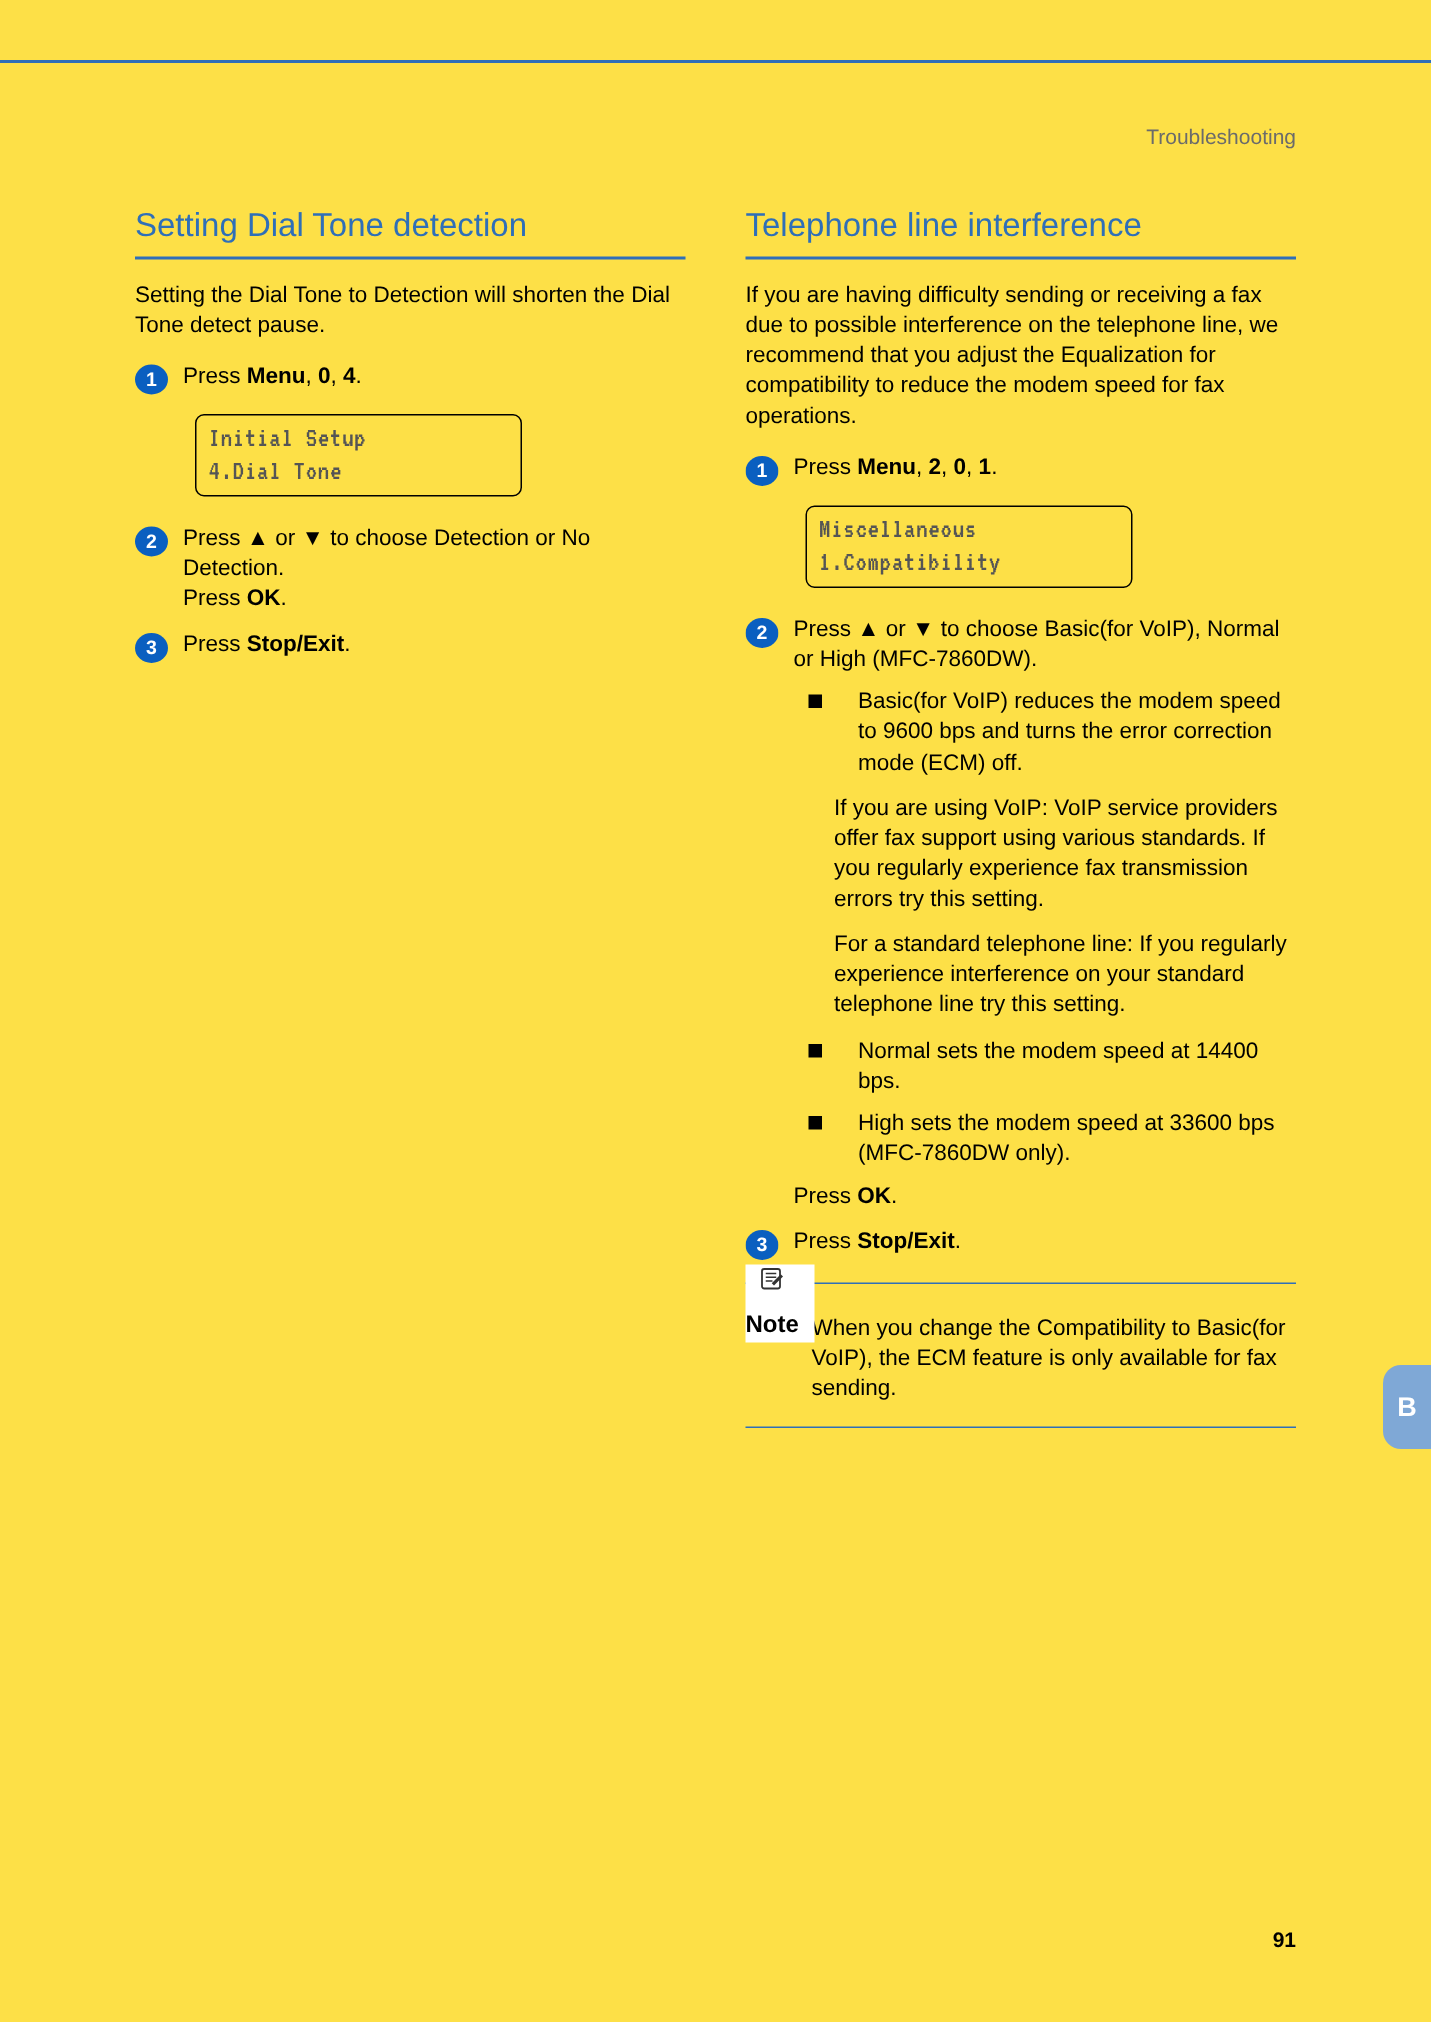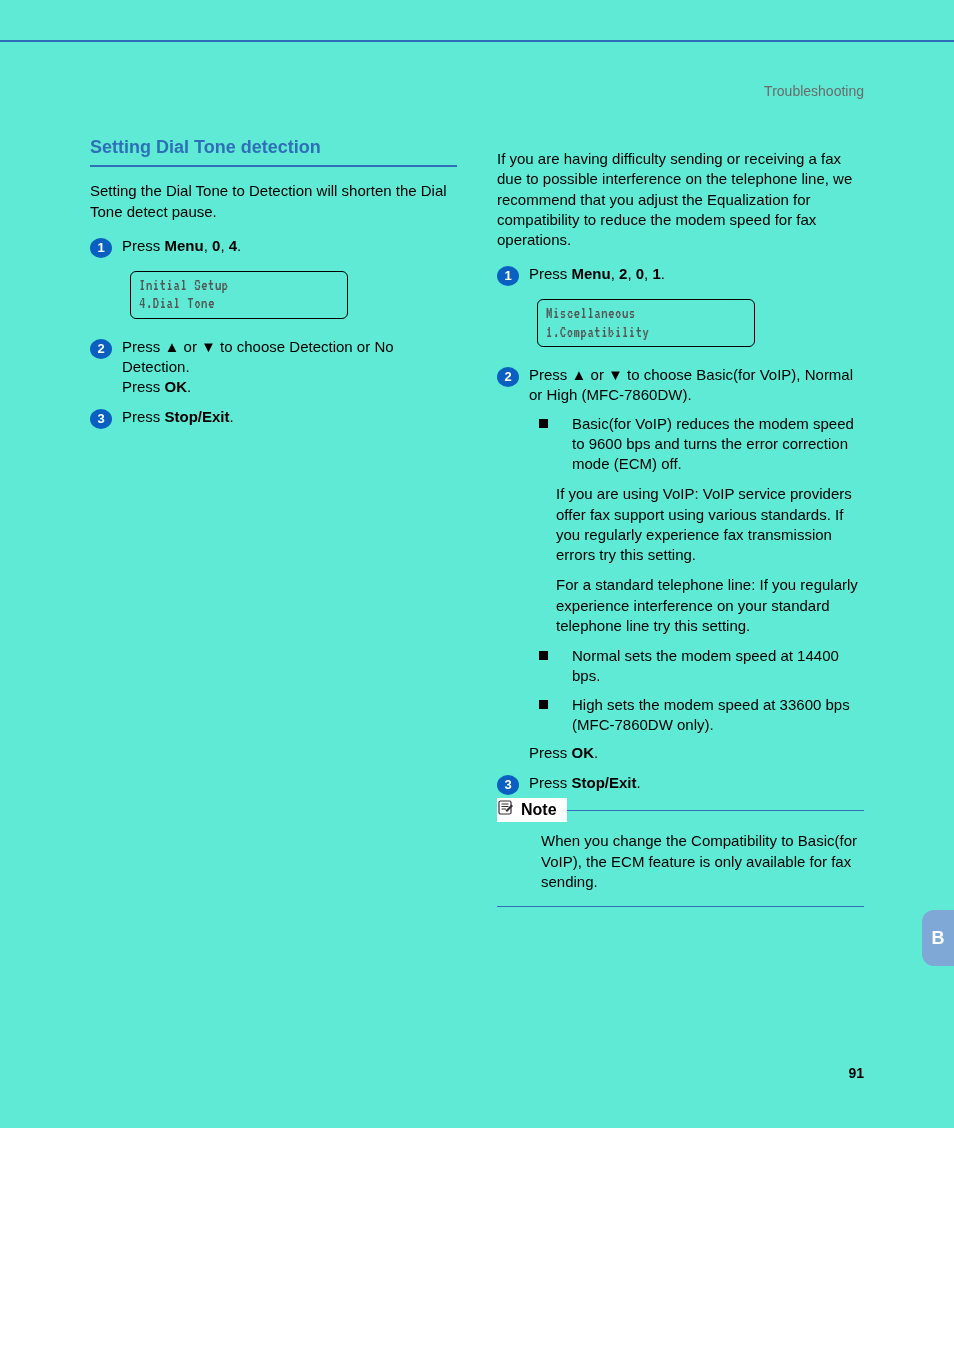--- a/index.html
+++ b/index.html
@@ -6,24 +6,24 @@
     margin: 0;
     padding: 0;
     background: #fff;
     font-family: Arial, Helvetica, sans-serif;
     color: #000;
     font-size: 15px;
     line-height: 1.35;
   }
   .page {
     width: 954px;
-    height: 1128px;
+    height: 1348px;
     box-sizing: border-box;
     position: relative;
-    background: #5eead4;
+    background: #fde047;
   }
   .top-rule {
     position: absolute;
     top: 40px;
     left: 0;
     right: 0;
     height: 2px;
     background: #2f6fb8;
   }
   .header-label {
@@ -56,22 +56,22 @@
     right: 90px;
     display: flex;
     gap: 40px;
   }
   .col {
     flex: 1 1 0;
     min-width: 0;
   }
   .h2 {
     color: #2f6fb8;
-    font-size: 18px;
-    font-weight: bold;
+    font-size: 22px;
+    font-weight: normal;
     margin: 0 0 4px 0;
     padding-bottom: 6px;
     border-bottom: 2px solid #2f6fb8;
   }
   .para {
     margin: 14px 0 14px 0;
   }
   .step {
     display: flex;
     align-items: flex-start;
@@ -95,21 +95,21 @@
     font-family: Liberation Sans, sans-serif;
   }
   .lcd {
     display: inline-block;
     min-width: 200px;
     border: 1px solid #000;
     border-radius: 6px;
     padding: 4px 8px 5px 8px;
     margin: 6px 0 8px 40px;
     font-family: "VT323", "Courier New", monospace;
-    font-size: 16px;
+    font-size: 19px;
     line-height: 1.15;
     letter-spacing: 0.5px;
     white-space: pre;
     color: #555;
   }
   .bullet {
     display: flex;
     gap: 24px;
     margin: 8px 0 8px 10px;
   }
@@ -135,20 +135,21 @@
   }
   .note-header {
     position: absolute;
     top: -13px;
     left: 0;
     background: #fff;
     padding-right: 10px;
     display: flex;
     align-items: center;
     gap: 6px;
+    flex-direction: column;
   }
   .note-title {
     font-weight: bold;
     font-size: 16px;
   }
   .note-body {
     margin-top: 10px;
     margin-left: 44px;
   }
   .page-num {
@@ -212,20 +213,21 @@
               <text x="11" y="15" text-anchor="middle" font-family="Arial" font-weight="bold" font-size="13" fill="#fff">3</text>
             </svg>
       </span>
       <div class="step-body">
         <span>Press </span><b>Stop/Exit</b><span>.</span>
       </div>
     </div>
   </div>
 
   <div class="col">
+    <h2 class="h2">Telephone line interference</h2>
 
     <div class="para">If you are having difficulty sending or receiving a fax due to possible interference on the telephone line, we recommend that you adjust the Equalization for compatibility to reduce the modem speed for fax operations.</div>
 
     <div class="step">
       <span class="step-num">
         <svg width="22" height="22" viewBox="0 0 22 22">
               <ellipse cx="11" cy="11" rx="11" ry="10" fill="#0a5fc0"></ellipse>
               <text x="11" y="15" text-anchor="middle" font-family="Arial" font-weight="bold" font-size="13" fill="#fff">1</text>
             </svg>
       </span>

